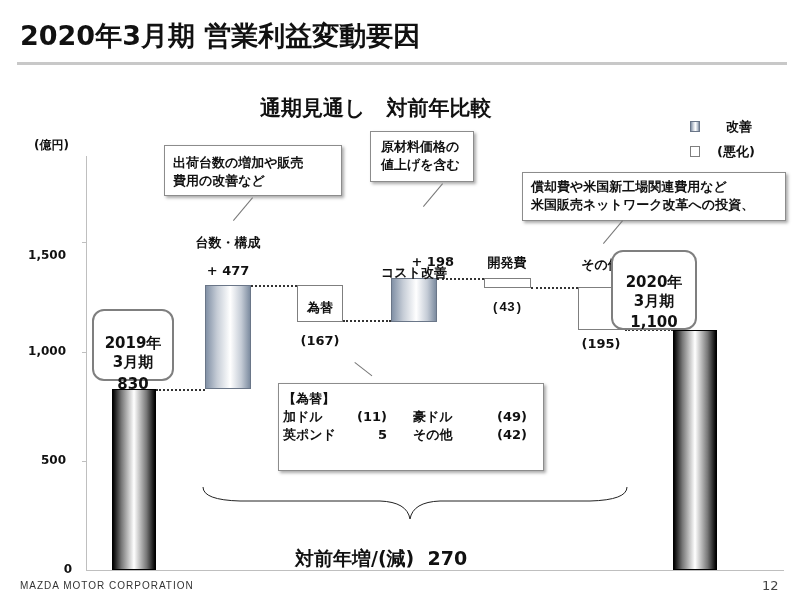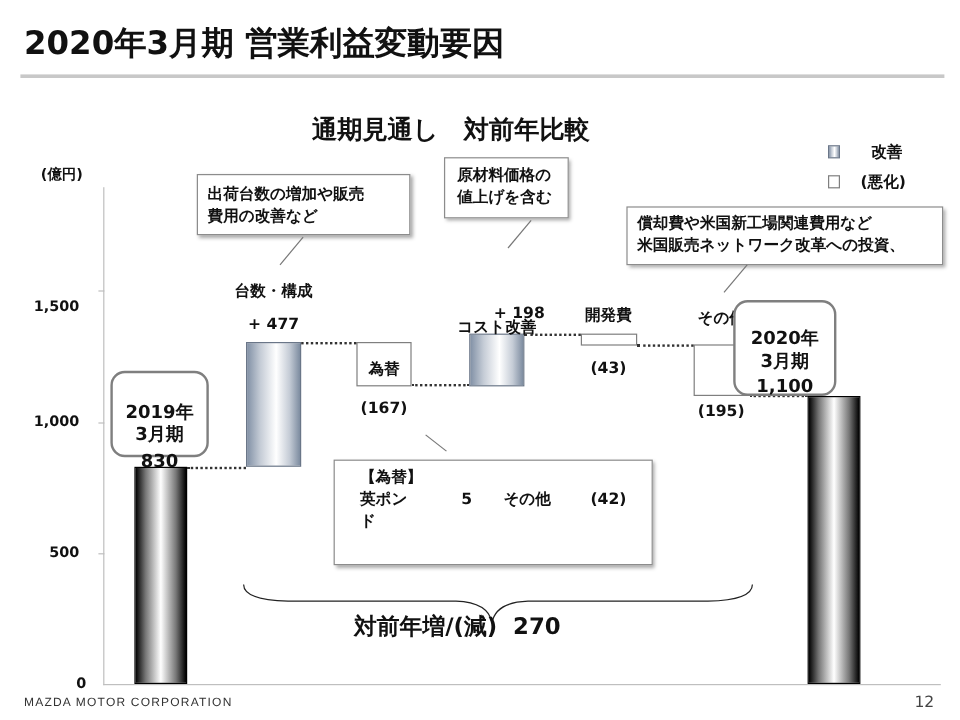--- a/index.html
+++ b/index.html
@@ -24,21 +24,21 @@
   .callout { border:1px solid #8c8c8c; background:#fff; box-shadow:2px 2px 3px #aaa; font-size:13px; font-weight:bold; line-height:18px; box-sizing:border-box; }
   .pointer { height:1px; background:#777; transform-origin:0 0; }
   .total-box { border:2px solid #7f7f7f; border-radius:12px; background:#fff; font-size:15px; font-weight:bold; text-align:center; box-sizing:border-box; line-height:19px; }
   .legend-swatch { width:10px; height:11px; box-sizing:border-box; }
   .legend-text { font-size:13px; font-weight:bold; }
   .fx-table { font-size:13px; font-weight:bold; line-height:18px; }
   .fx-row { display:flex; }
   .fx-row span { display:inline-block; }
   .fx-name1 { width:58px; } .fx-val1 { width:46px; text-align:right; }
   .fx-name2 { width:70px; margin-left:26px; } .fx-val2 { width:44px; text-align:right; }
-  .summary { left:295px; top:509px; font-size:19px; font-weight:bold; }
+  .summary { left:295px; top:546px; font-size:19px; font-weight:bold; }
   .footer-company { left:20px; top:580px; font-size:10px; letter-spacing:1px; color:#333; font-family:"Liberation Sans",sans-serif; }
   .page-num { left:762px; top:578px; font-size:13px; color:#444; }
 </style>
 </head>
 <body>
 
 <div class="abs title">2020年3月期 営業利益変動要因</div>
 <div class="abs title-rule" style="width:770px;"></div>
 <div class="abs subtitle">通期見通し　対前年比較</div>
 
@@ -73,21 +73,21 @@
 <div class="abs connector" style="left:531px; top:287px; width:47px;"></div>
 <div class="abs connector" style="left:625px; top:329px; width:48px;"></div>
 
 <div class="abs cat-label" style="left:178px; top:234px; width:100px;">台数・構成</div>
 <div class="abs val-label" style="left:188px; top:263px; width:80px;">+ 477</div>
 <div class="abs cat-label" style="left:290px; top:252px; width:60px;margin-top:47px;">為替</div>
 <div class="abs val-label" style="left:290px; top:333px; width:60px;">(167)</div>
 <div class="abs cat-label" style="left:364px; top:222px; width:100px;margin-top:42px;">コスト改善</div>
 <div class="abs val-label" style="left:374px; top:254px; width:80px;text-align:right;">+ 198</div>
 <div class="abs cat-label" style="left:477px; top:254px; width:60px;">開発費</div>
-<div class="abs val-label" style="left:477px; top:300px; width:60px;">(43)</div>
+<div class="abs val-label" style="left:477px; top:300px; width:60px;font-family:Liberation Mono, monospace;">(43)</div>
 <div class="abs cat-label" style="left:571px; top:256px; width:60px;">その他</div>
 <div class="abs val-label" style="left:571px; top:336px; width:60px;">(195)</div>
 
 <div class="abs total-box" style="left:92px; top:309px; width:82px; height:72px; padding-top:23px;">
   <div>2019年</div>
   <div>3月期</div>
   <div style="margin-top:3px;">830</div>
 </div>
 <div class="abs total-box" style="left:611px; top:250px; width:86px; height:80px; padding-top:21px;">
   <div>2020年</div>
@@ -107,22 +107,28 @@
 </div>
 <div class="abs pointer" style="left:443px; top:184px; width:30px; transform:rotate(130deg);"></div>
 
 <div class="abs callout" style="left:522px; top:172px; width:264px; height:49px; padding:5px 8px;">
   <div>償却費や米国新工場関連費用など</div>
   <div>米国販売ネットワーク改革への投資、</div>
 </div>
 <div class="abs pointer" style="left:623px; top:221px; width:30px; transform:rotate(130deg);"></div>
 
 <div class="abs pointer" style="left:355px; top:362px; width:22px; transform:rotate(38deg);"></div>
-<div class="abs callout fx-table" style="left:278px; top:383px; width:266px; height:88px; padding:6px 21px;">
+<div class="abs callout fx-table" style="left:278px; top:383px; width:266px; height:88px; padding:6px 4px;">
   <div>【為替】</div>
+  <div class="fx-row">
+    <span class="fx-name1">加ドル</span>
+    <span class="fx-val1">(11)</span>
+    <span class="fx-name2">豪ドル</span>
+    <span class="fx-val2">(49)</span>
+  </div>
   <div class="fx-row">
     <span class="fx-name1">英ポンド</span>
     <span class="fx-val1">5</span>
     <span class="fx-name2">その他</span>
     <span class="fx-val2">(42)</span>
   </div>
 </div>
 
 <svg class="abs" style="left:200px; top:485px;" width="430" height="40" viewBox="0 0 430 40">
   <path d="M3 2 Q3 15 40 16 L180 16 Q207 17 210 34 Q213 17 240 16 L390 16 Q427 15 427 2" fill="none" stroke="#222" stroke-width="1"></path>

